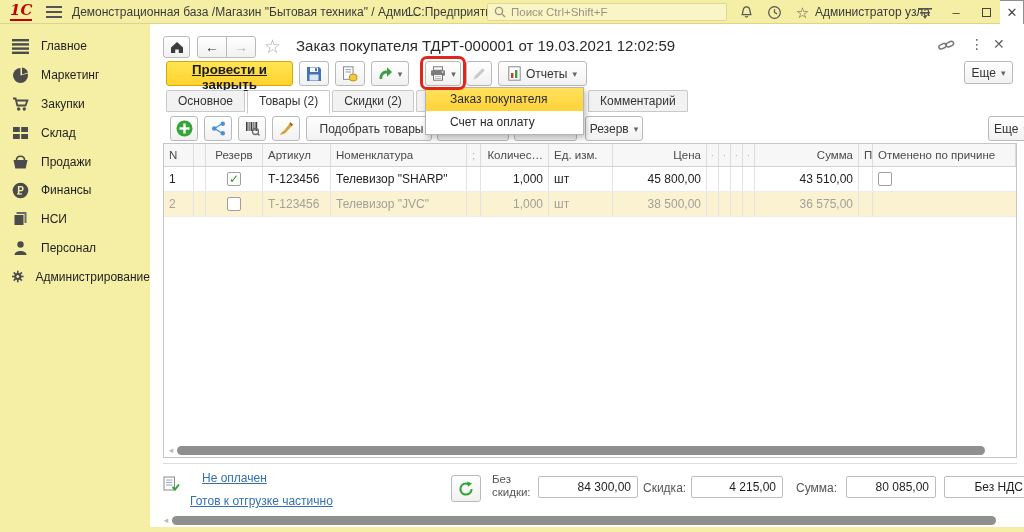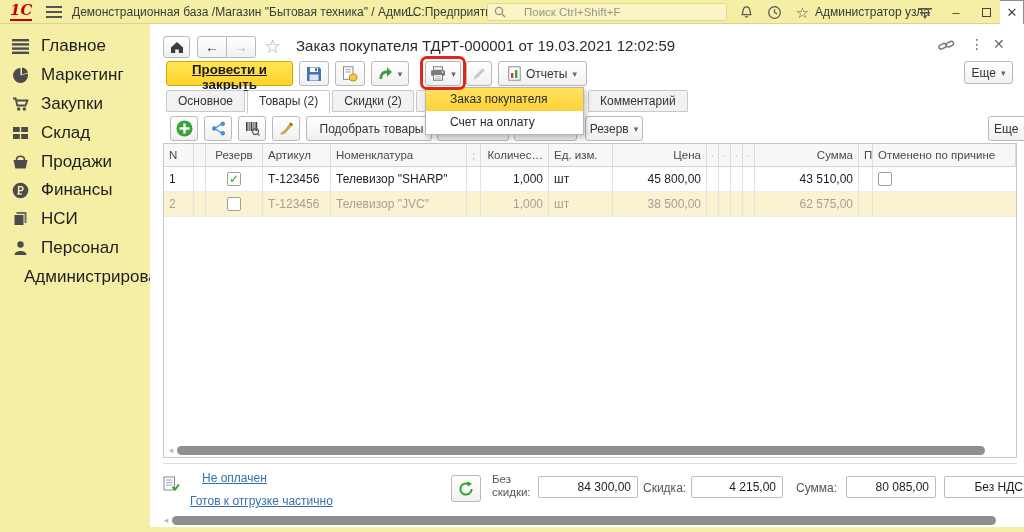--- a/index.html
+++ b/index.html
@@ -8,30 +8,30 @@
   .window { position:relative; width:1024px; height:532px; box-shadow:0 0 0 1px #8f8f8f inset; background:#fff; }
 
   
   .titlebar { position:absolute; left:0; top:0; width:1000px; height:24px; background:#F5EFA5; border-bottom:1px solid #DCD48E; }
   .titlebar > * { position:absolute; }
   .logo { left:10px; top:2px; font:italic 800 15px "DejaVu Serif",serif; color:#C40000; border-bottom:2px solid #C40000; line-height:17px; }
   .burger { left:46px; top:6px; width:16px; height:12px; }
   .burger i { display:block; height:2px; background:#555; margin-bottom:3px; }
   .tb-title { left:72px; top:5px; color:#3a3a3a; white-space:nowrap; }
   .tb-app { left:406px; top:5px; color:#3a3a3a; white-space:nowrap; }
-  .searchbox { left:487px; top:3px; width:240px; height:18px; background:#FAF5C4; border:1px solid #E2D88F; border-radius:2px; color:#9a9384; display:flex; align-items:center; gap:18px; padding:0 6px; font-size:11.5px; }
+  .searchbox { left:487px; top:3px; width:240px; height:18px; background:#FAF5C4; border:1px solid #E2D88F; border-radius:2px; color:#9a9384; display:flex; align-items:center; gap:5px; padding:0 6px; font-size:11.5px; }
   .tb-ico { top:4px; width:17px; height:17px; display:flex; align-items:center; justify-content:center; color:#555; }
   .tb-user { left:815px; top:5px; color:#3a3a3a; }
   .win-ctl { top:3px; width:20px; height:18px; display:flex; align-items:center; justify-content:center; color:#444; font-size:13px; }
   .maxbox { width:9px; height:9px; border:1.4px solid #444; }
 
   
   .sidebar { position:absolute; left:0; top:24px; width:150px; height:508px; background:#F5EFA5; padding-top:8px; }
   .side-item { height:28.8px; display:flex; align-items:center; gap:12px; padding-left:12px; cursor:pointer; }
-  .side-item span { font-size:17px; color:#1e1e1e; }
+  .side-item span { font-size:12px; color:#1e1e1e; }
 
   
   .main { position:absolute; left:150px; top:24px; width:874px; height:508px; background:#fff; overflow:hidden; }
   .main > * { position:absolute; }
 
   .tbtn { background:linear-gradient(#ffffff,#f1f1f1); border:1px solid #b9b9b9; border-radius:3px; display:flex; align-items:center; justify-content:center; gap:5px; color:#333; }
   .dd-arrow { font-size:9px; color:#666; }
 
   .nav-home { left:13px; top:12px; width:27px; height:22px; }
   .nav-back { left:47px; top:12px; width:30px; height:22px; border-radius:3px 0 0 3px; font-size:14px; }
@@ -429,21 +429,21 @@
         <div class="cell col-art">Т-123456</div>
         <div class="cell col-nom">Телевизор "JVC"</div>
         <div class="cell col-c1"></div>
         <div class="cell col-qty">1,000</div>
         <div class="cell col-unit">шт</div>
         <div class="cell col-price">38 500,00</div>
         <div class="cell col-s"></div>
         <div class="cell col-s"></div>
         <div class="cell col-s"></div>
         <div class="cell col-s"></div>
-        <div class="cell col-sum">62 575,00</div>
+        <div class="cell col-sum">36 575,00</div>
         <div class="cell col-p"></div>
       </div>
     </div>
 
     <div class="hscroll grid-scroll">
       <span class="hs-arrow">◂</span>
       <div class="hs-thumb"></div>
     </div>
 
     <div class="footer-sep"></div>

